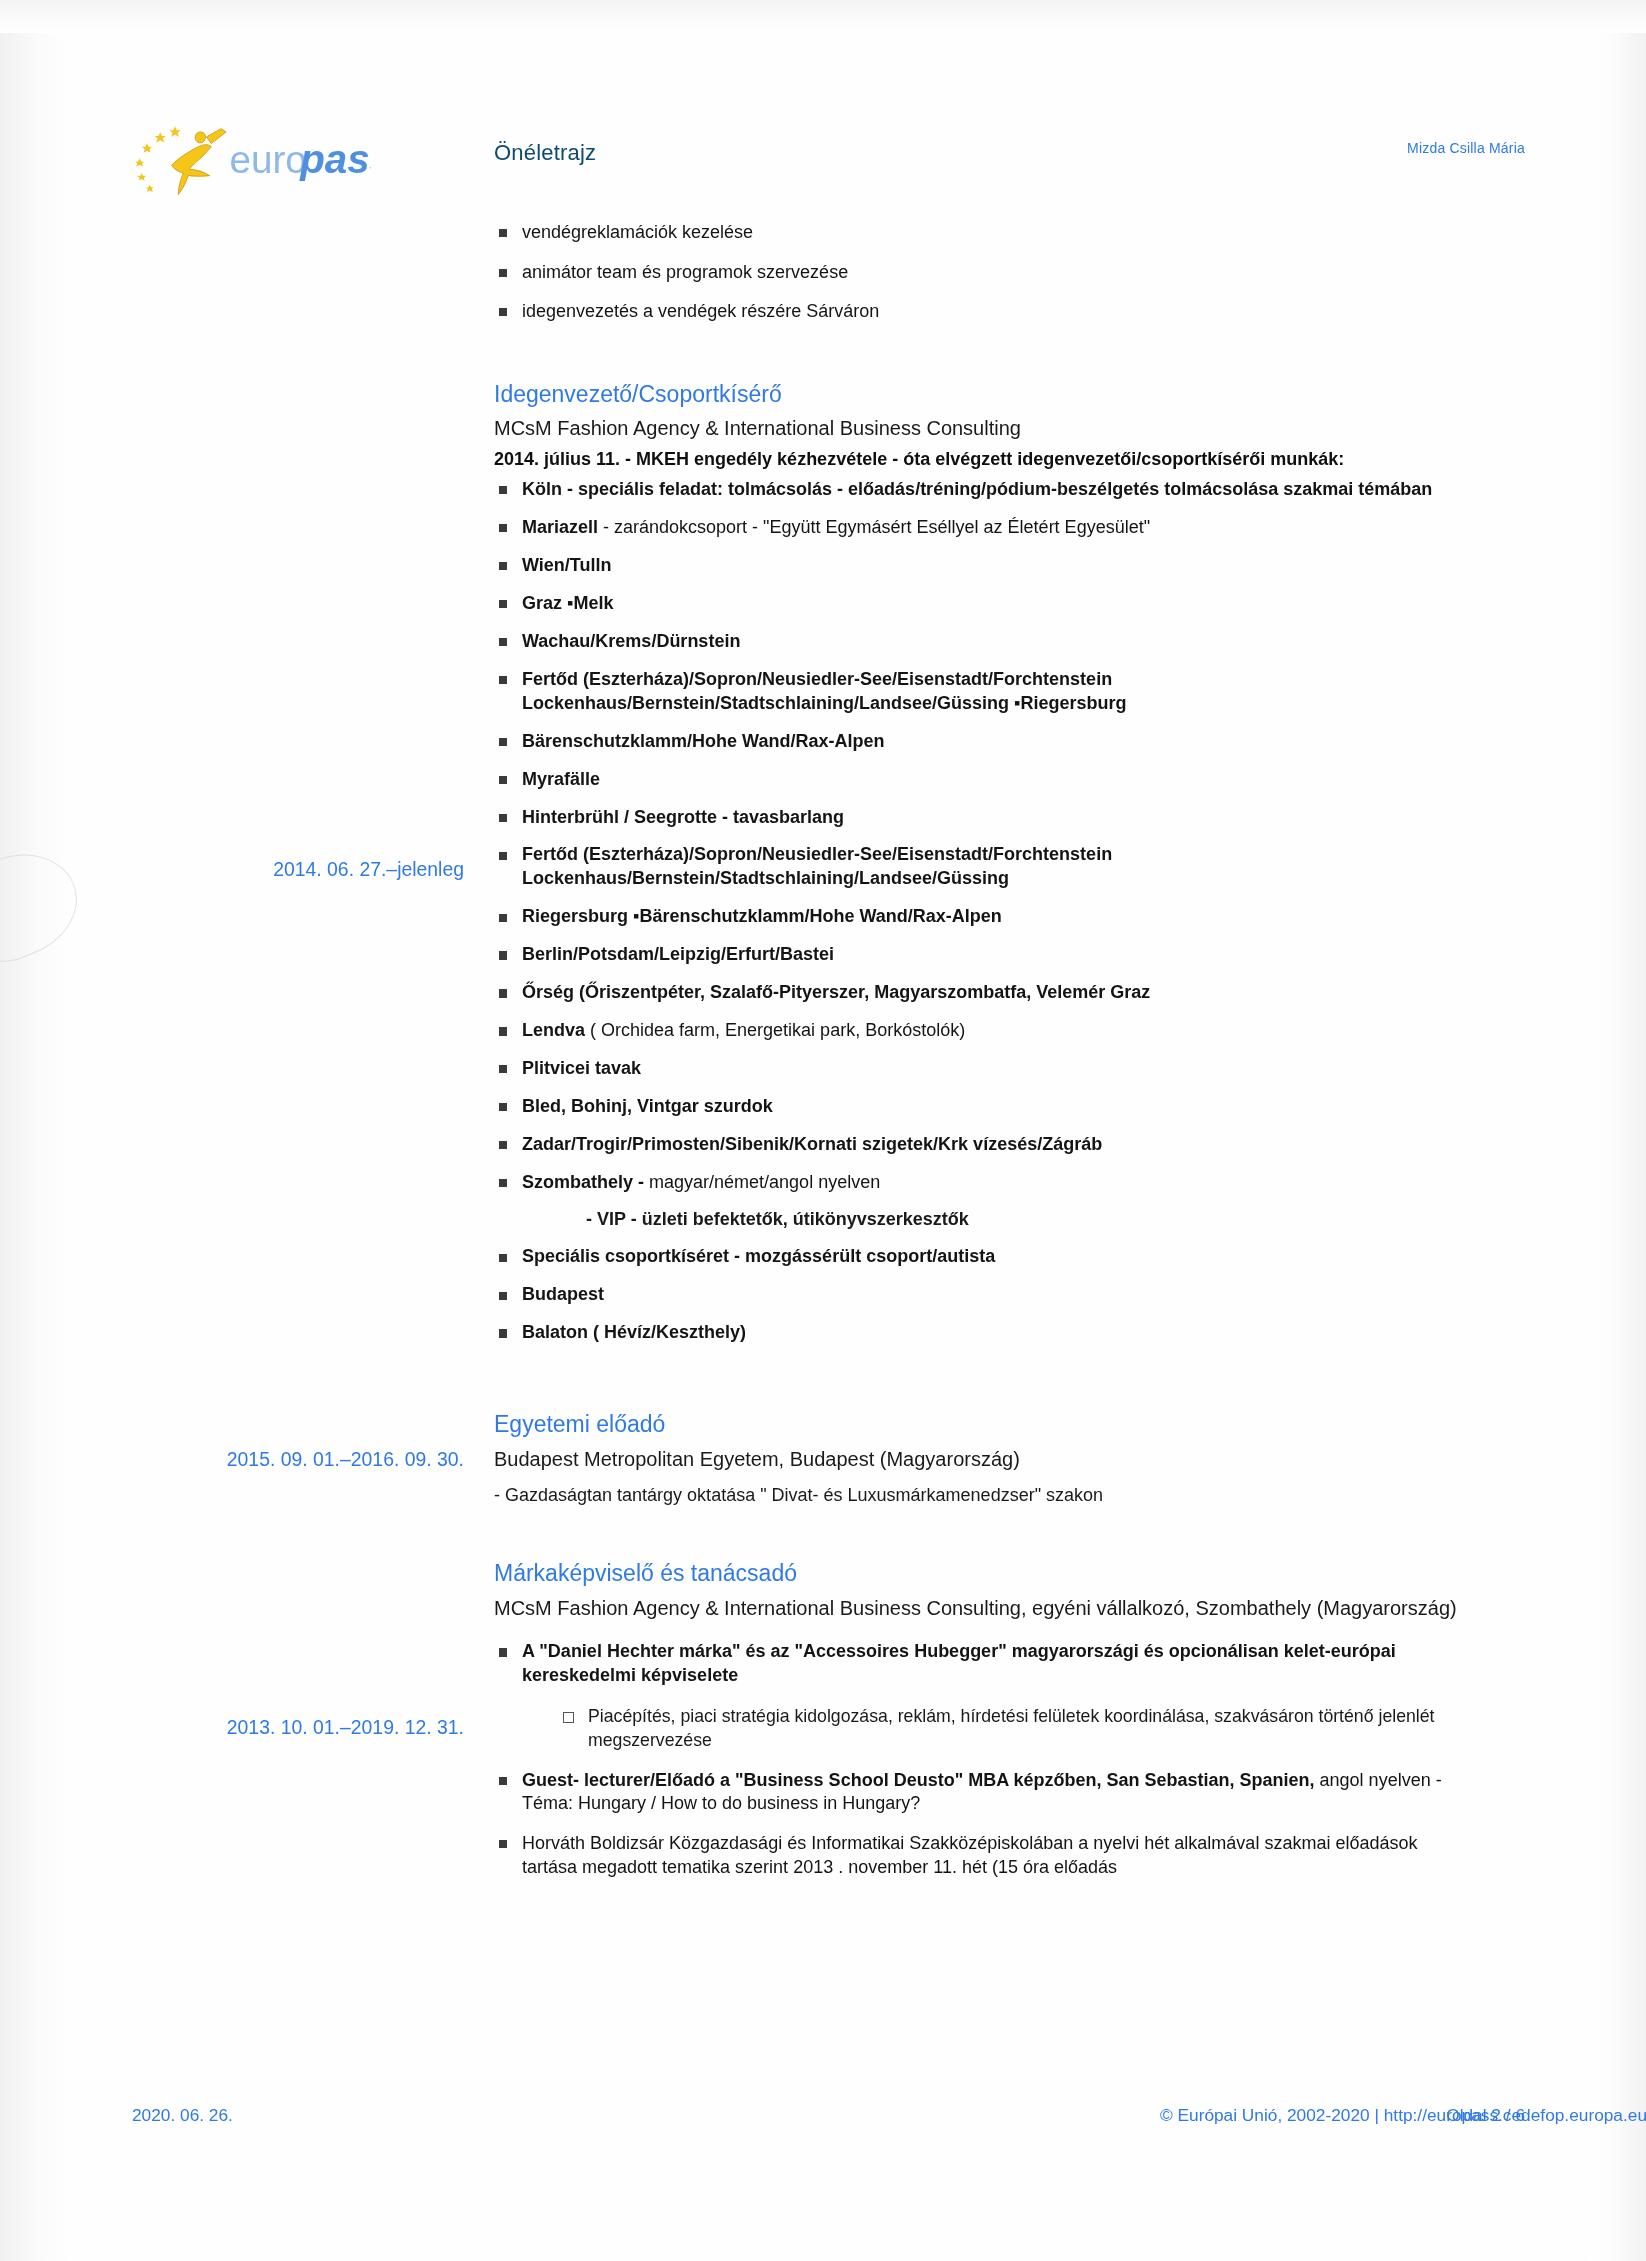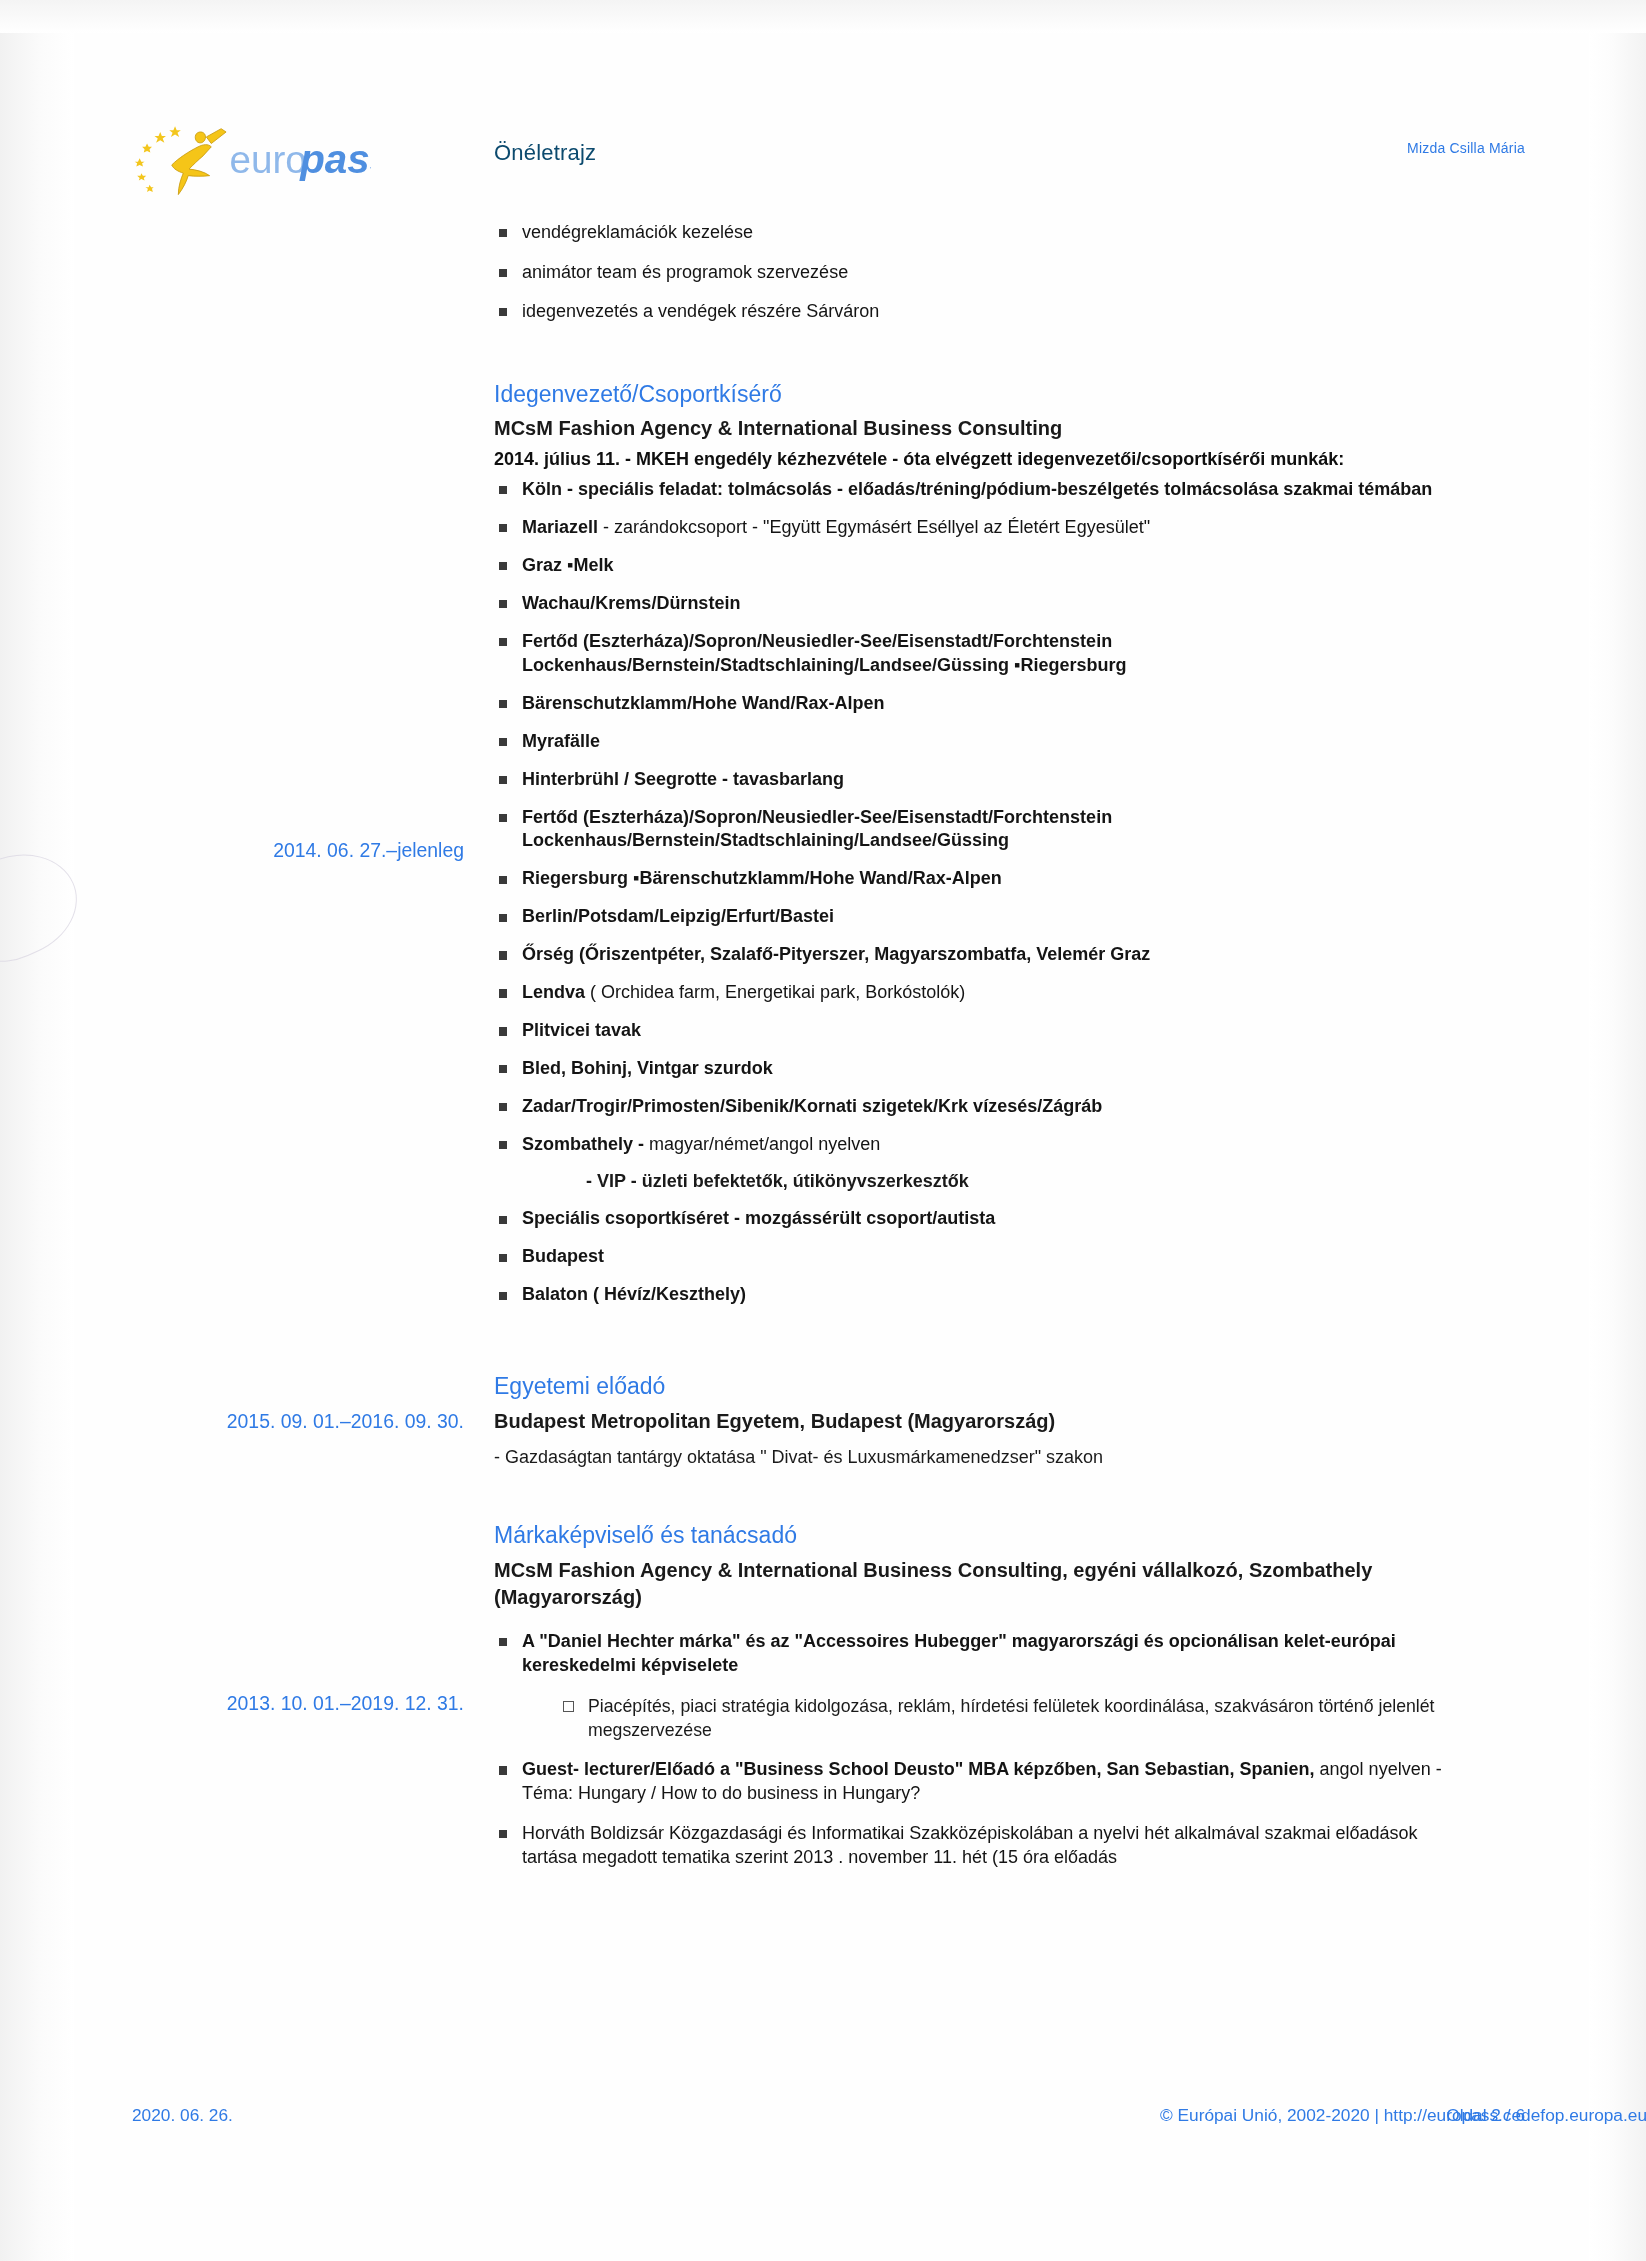--- a/index.html
+++ b/index.html
@@ -121,21 +121,20 @@
     color: #2f7ae5;
     font-size: 23px;
     line-height: 1.25;
     margin-bottom: 6.6px;
   }
   .employer {
     font-size: 20px;
     line-height: 1.38;
     color: #1a1a1a;
     margin-bottom: 5px;
-    font-weight: bold;
   }
   .intro-bold {
     font-size: 18px;
     font-weight: bold;
     line-height: 1.33;
     margin-top: 4px;
     margin-bottom: 6.6px;
     color: #0f0f0f;
     max-width: 931px;
   }
@@ -304,20 +303,23 @@
         <div class="intro-bold">2014. július 11. - MKEH engedély kézhezvétele - óta elvégzett idegenvezetői/csoportkísérői munkák:</div>
 
         <ul class="bullets strong tight">
           <li>
             <span>Köln - speciális feladat: tolmácsolás - előadás/tréning/pódium-beszélgetés tolmácsolása szakmai témában</span><span class="reg"></span>
           </li>
           <li>
             <span>Mariazell</span><span class="reg"> - zarándokcsoport - "Együtt Egymásért Eséllyel az Életért Egyesület"</span>
           </li>
           <li>
+            <span>Wien/Tulln</span><span class="reg"></span>
+          </li>
+          <li>
             <span>Graz ▪Melk</span><span class="reg"></span>
           </li>
           <li>
             <span>Wachau/Krems/Dürnstein</span><span class="reg"></span>
           </li>
           <li>
             <span>Fertőd (Eszterháza)/Sopron/Neusiedler-See/Eisenstadt/Forchtenstein Lockenhaus/Bernstein/Stadtschlaining/Landsee/Güssing ▪Riegersburg</span><span class="reg"></span>
           </li>
           <li>
             <span>Bärenschutzklamm/Hohe Wand/Rax-Alpen</span><span class="reg"></span>

